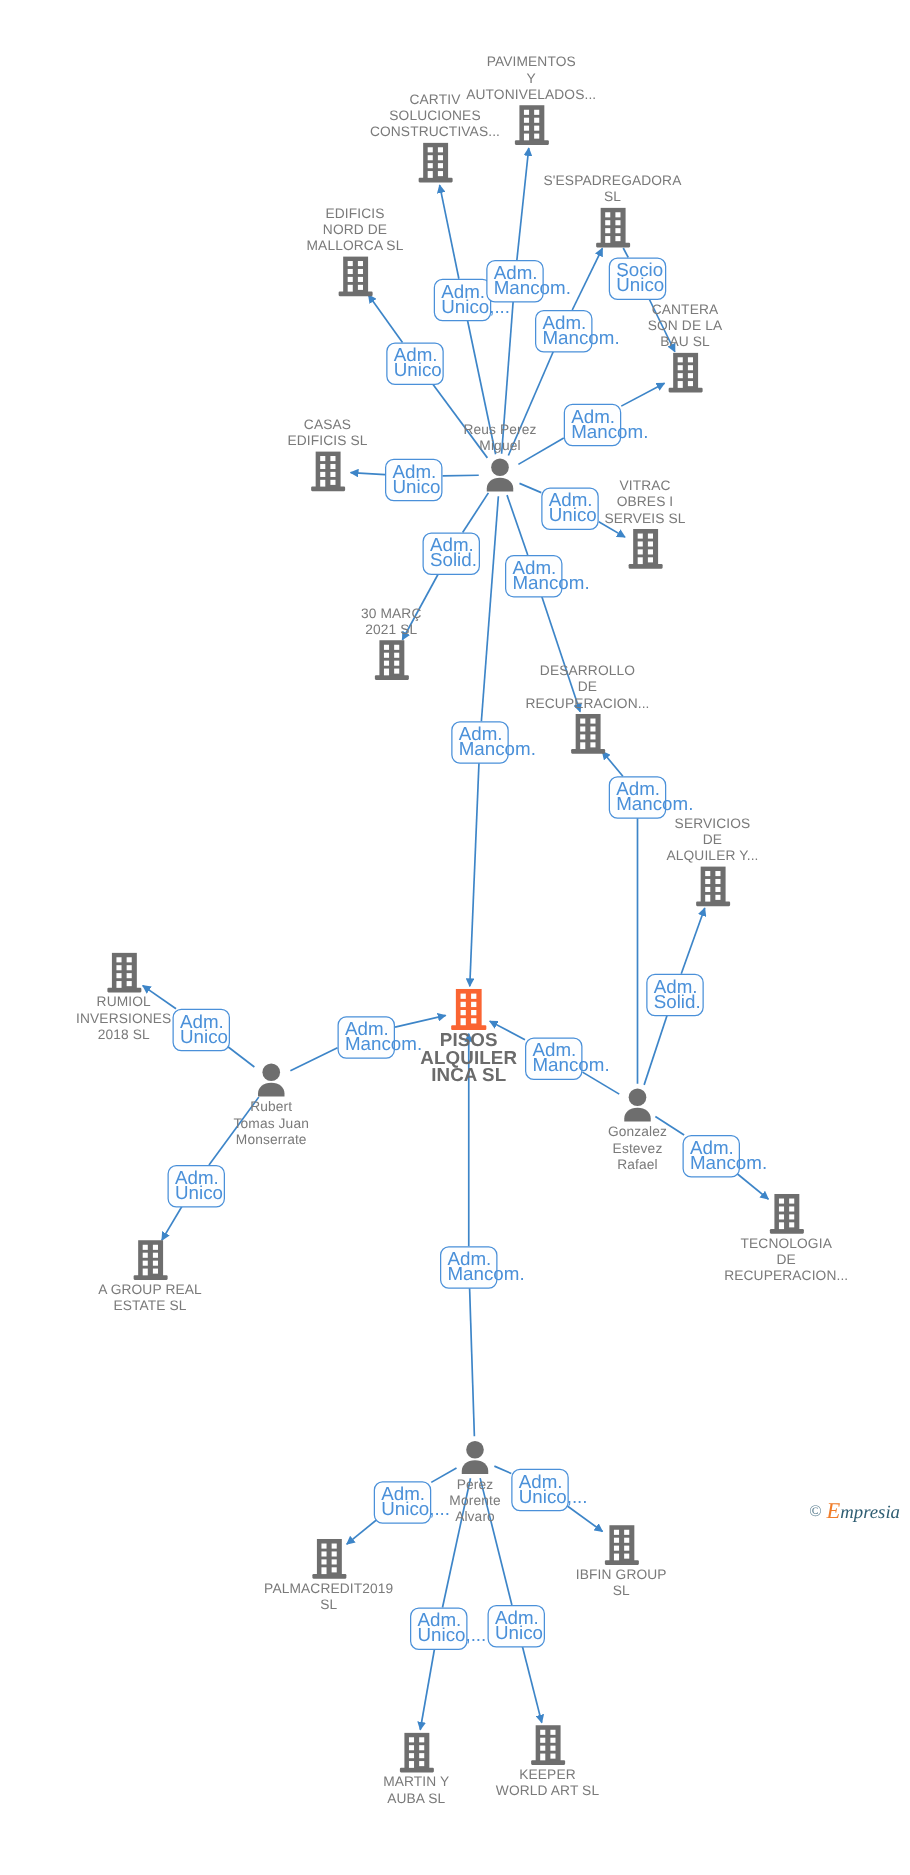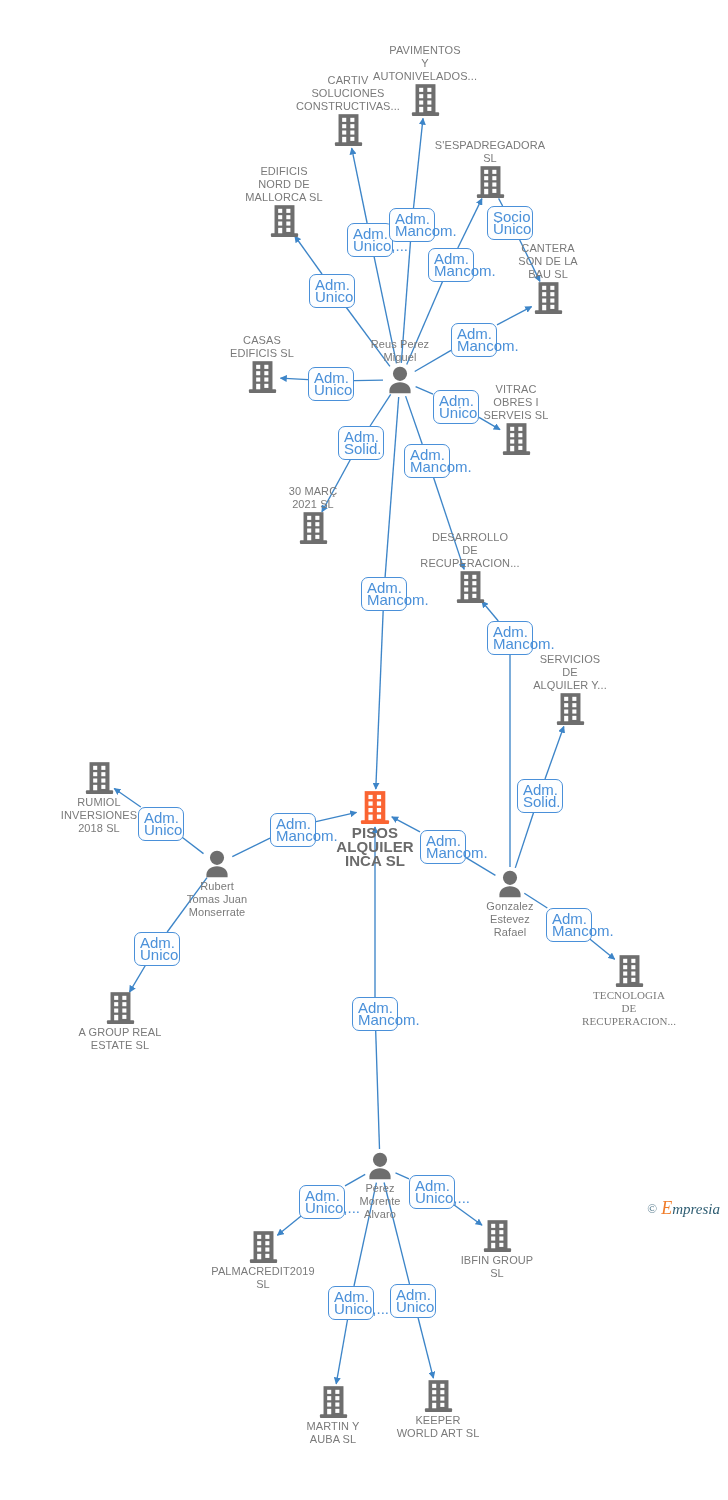--- a/index.html
+++ b/index.html
@@ -419,21 +419,21 @@
         <div class="node-icon"><svg width="30" height="30" viewBox="0 0 34 34" xmlns="http://www.w3.org/2000/svg">
             <g fill="#6e6e6e">
               <circle cx="17" cy="10" r="8"></circle>
               <path d="M17 19.5c-7.2 0-12 4.3-12 9.5v3h24v-3c0-5.2-4.8-9.5-12-9.5z"></path>
             </g>
           </svg></div>
         <div class="node-label">Gonzalez
 Estevez
 Rafael</div>
       </div>
-      <div class="node below" style="left: 629px; top: 954.5px; font-family: Liberation Serif, serif;">
+      <div class="node below" style="left: 629px; top: 954.5px;">
         <div class="node-icon"><svg width="29" height="33" viewBox="0 0 32 36" xmlns="http://www.w3.org/2000/svg">
             <g fill="#6e6e6e">
               <rect x="5" y="0" width="22" height="32"></rect>
               <rect x="1" y="31" width="30" height="4" rx="1"></rect>
             </g>
             <g fill="#ffffff">
               <rect x="9" y="4" width="4.5" height="4.5"></rect>
               <rect x="18" y="4" width="4.5" height="4.5"></rect>
               <rect x="9" y="11" width="4.5" height="4.5"></rect>
               <rect x="18" y="11" width="4.5" height="4.5"></rect>

